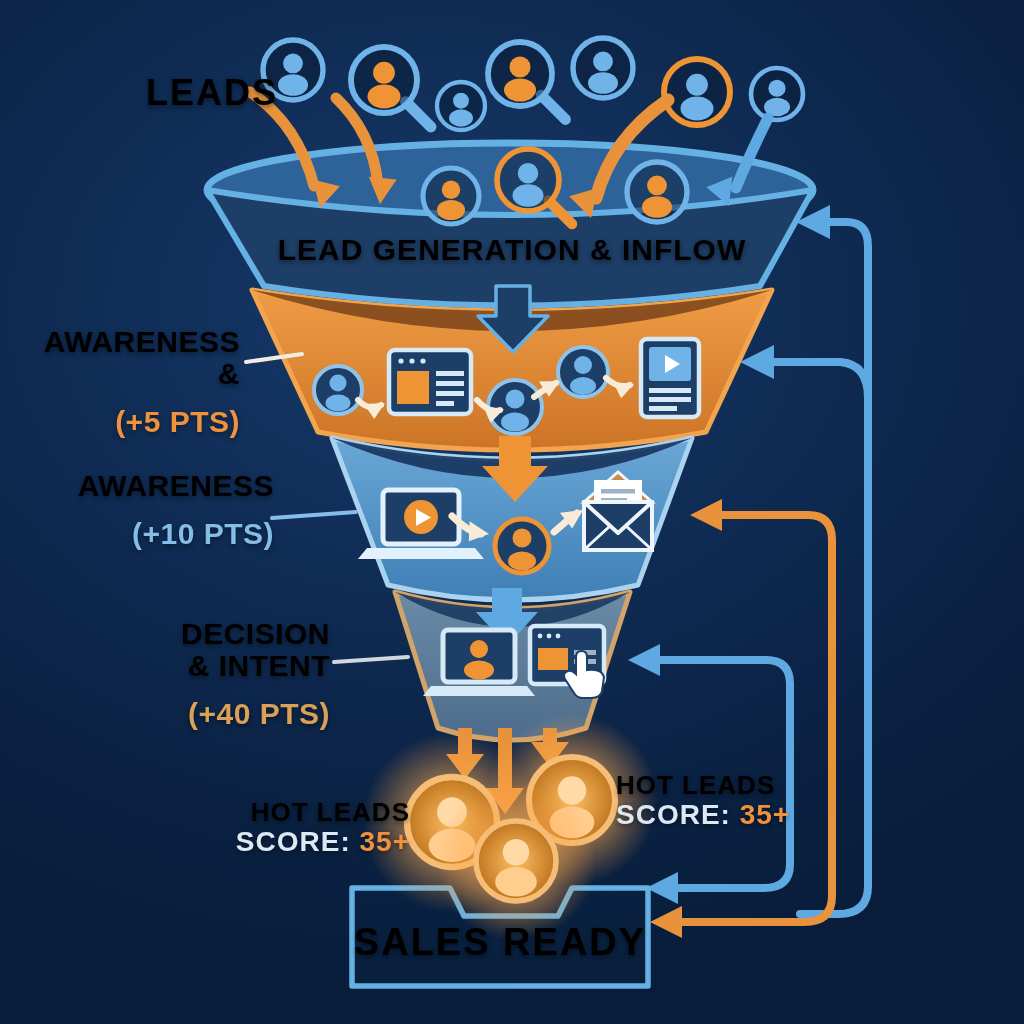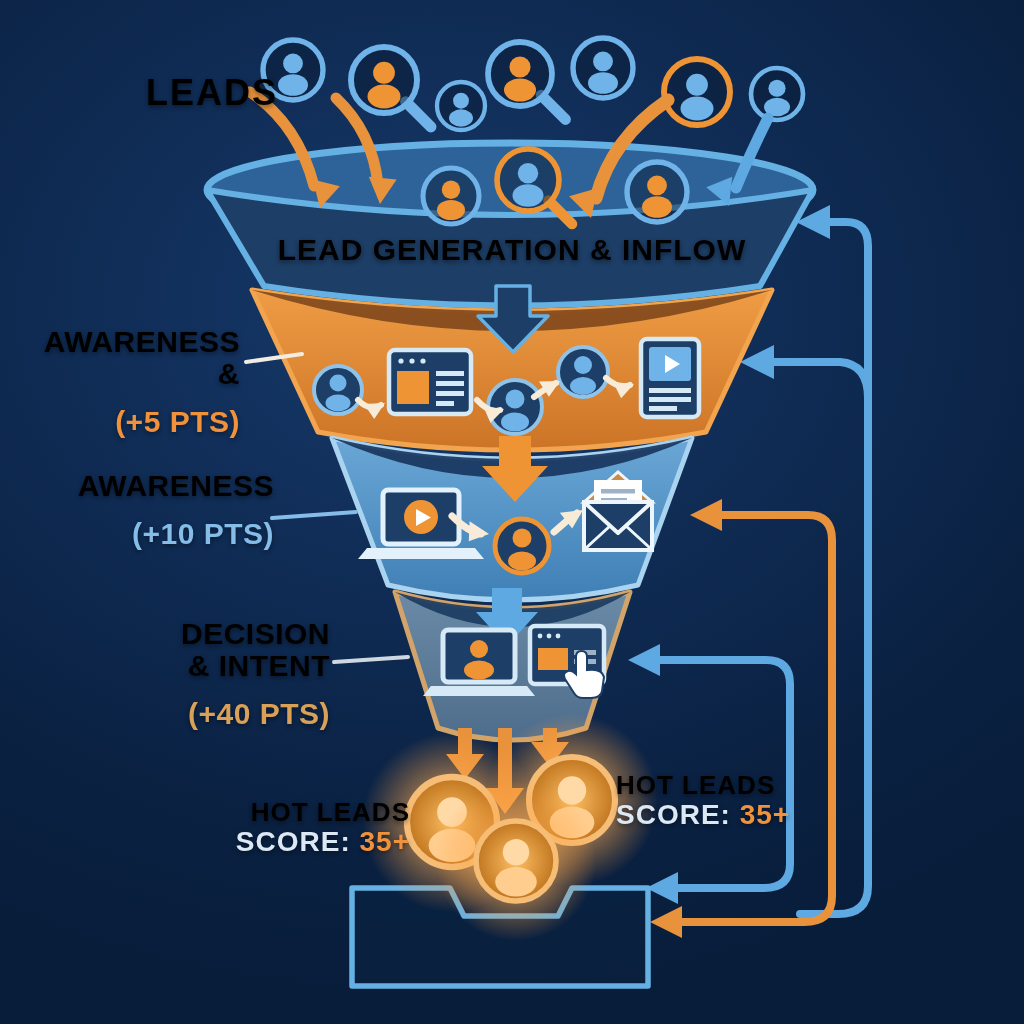--- a/index.html
+++ b/index.html
@@ -336,14 +336,15 @@
   <div class="t2"><span>SCORE:</span>
     <span class="score-val">35+</span></div>
 </div>
 
 <div class="label hotleads" id="hot-right">
   <div class="t1">HOT LEADS</div>
   <div class="t2"><span>SCORE:</span>
     <span class="score-val">35+</span></div>
 </div>
 
+<div class="label" id="sales-label">SALES READY</div>
 
 </div>
 
 </body></html>

